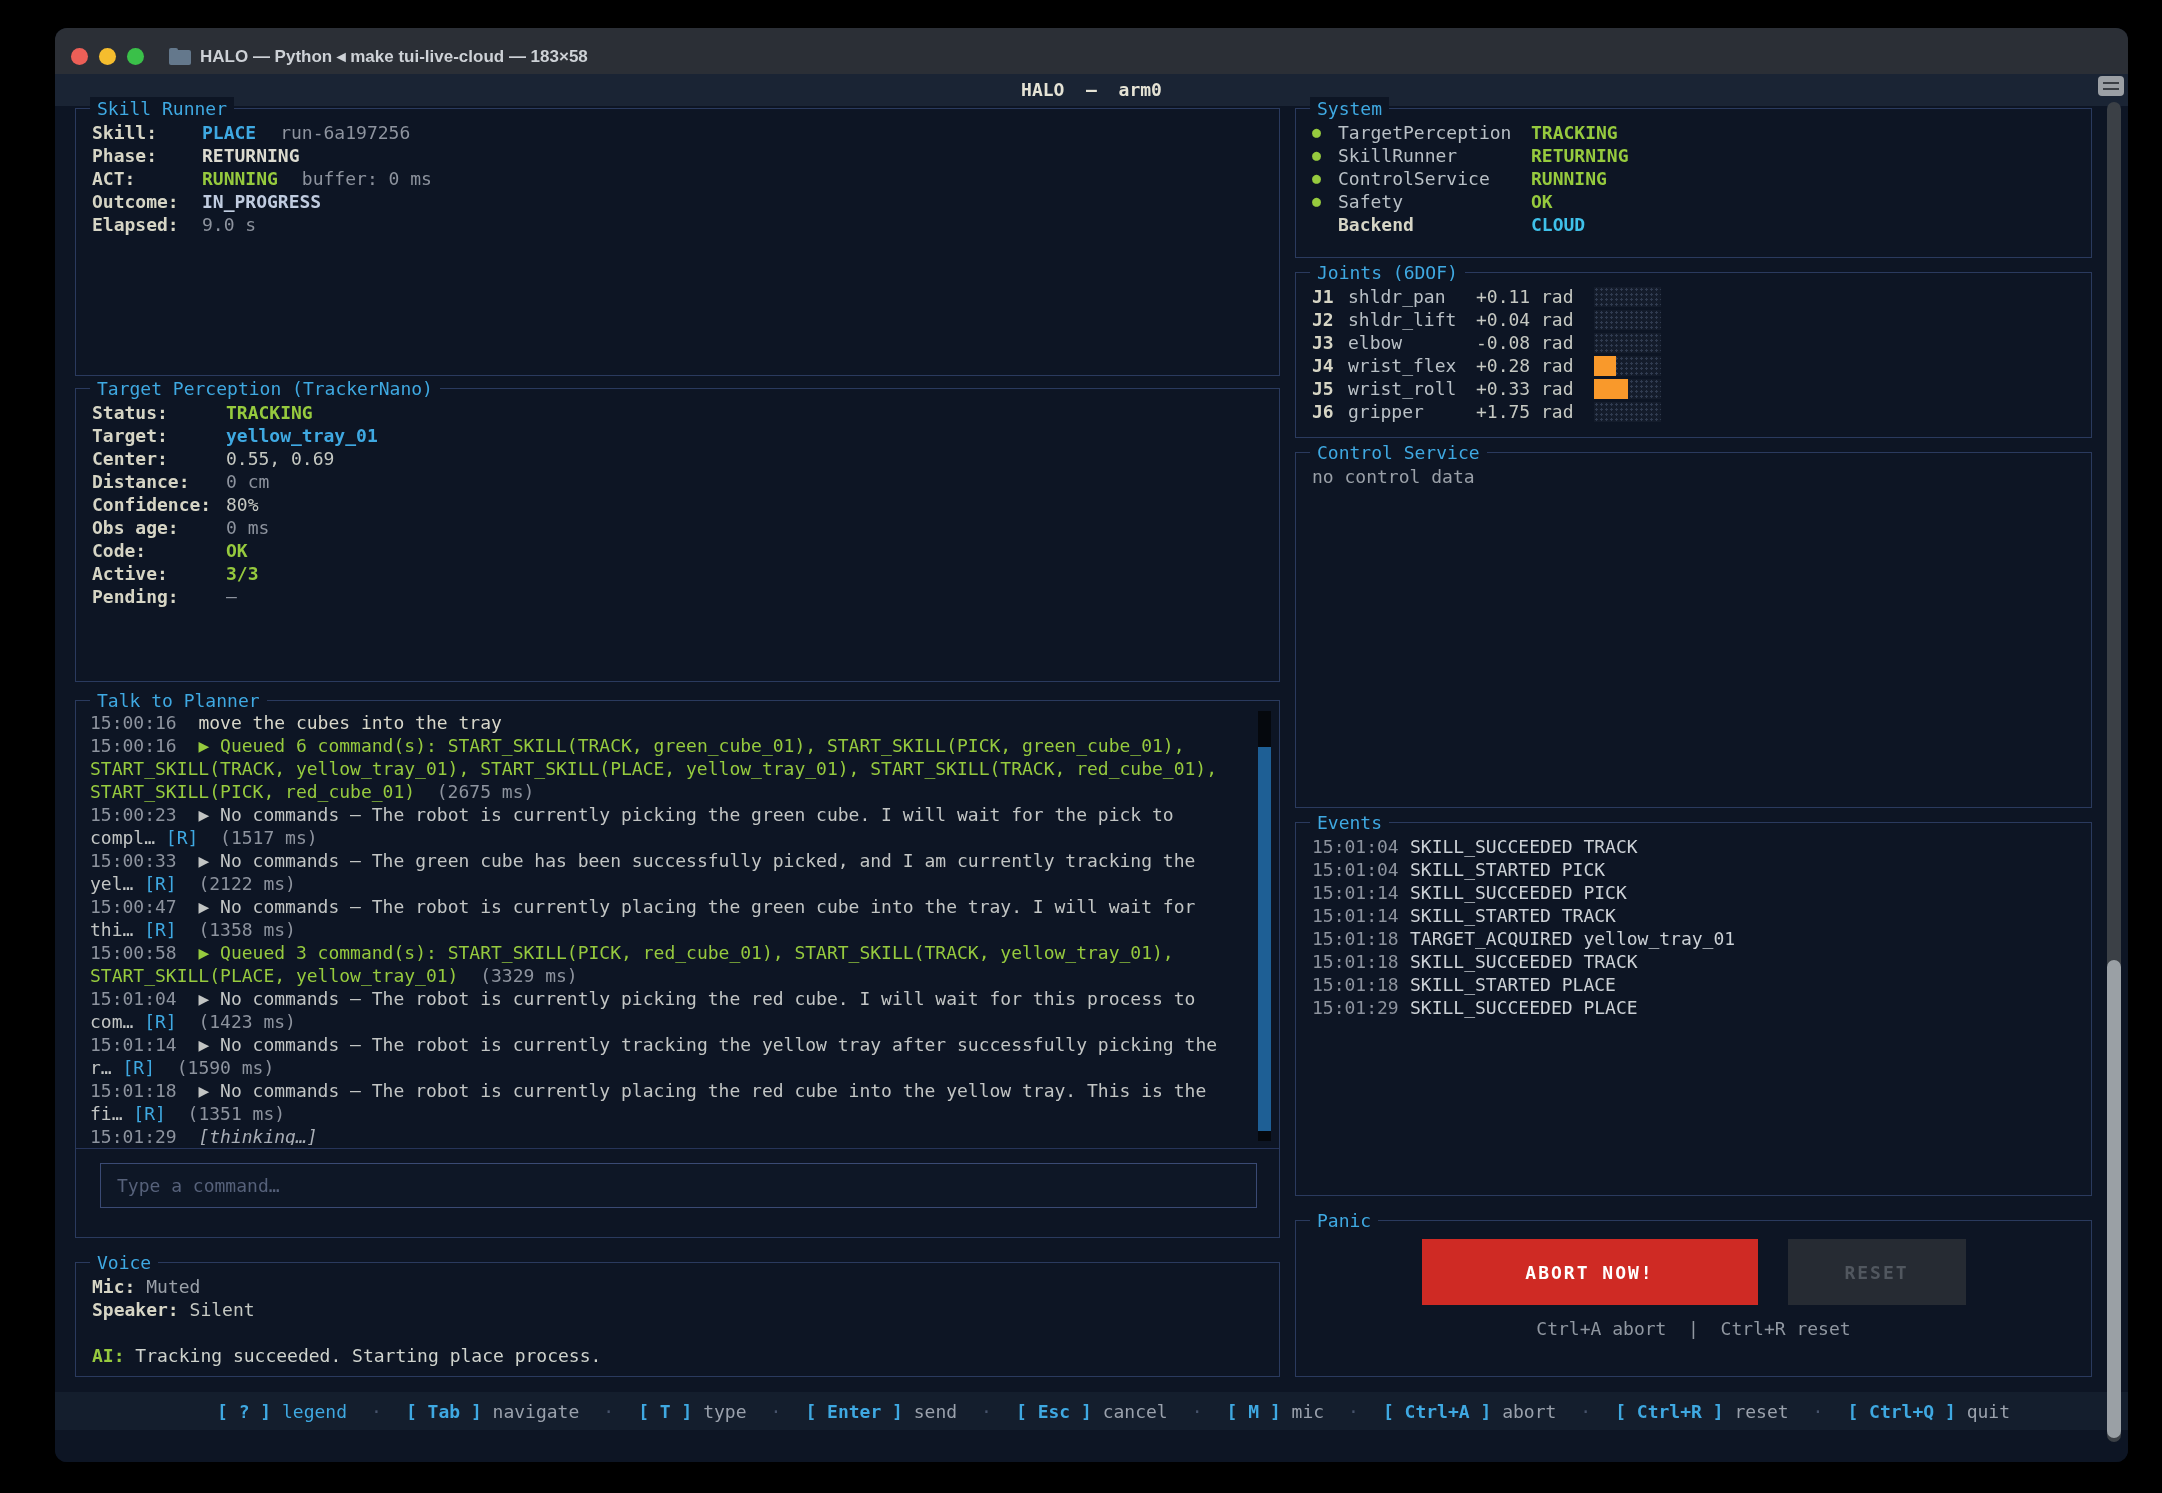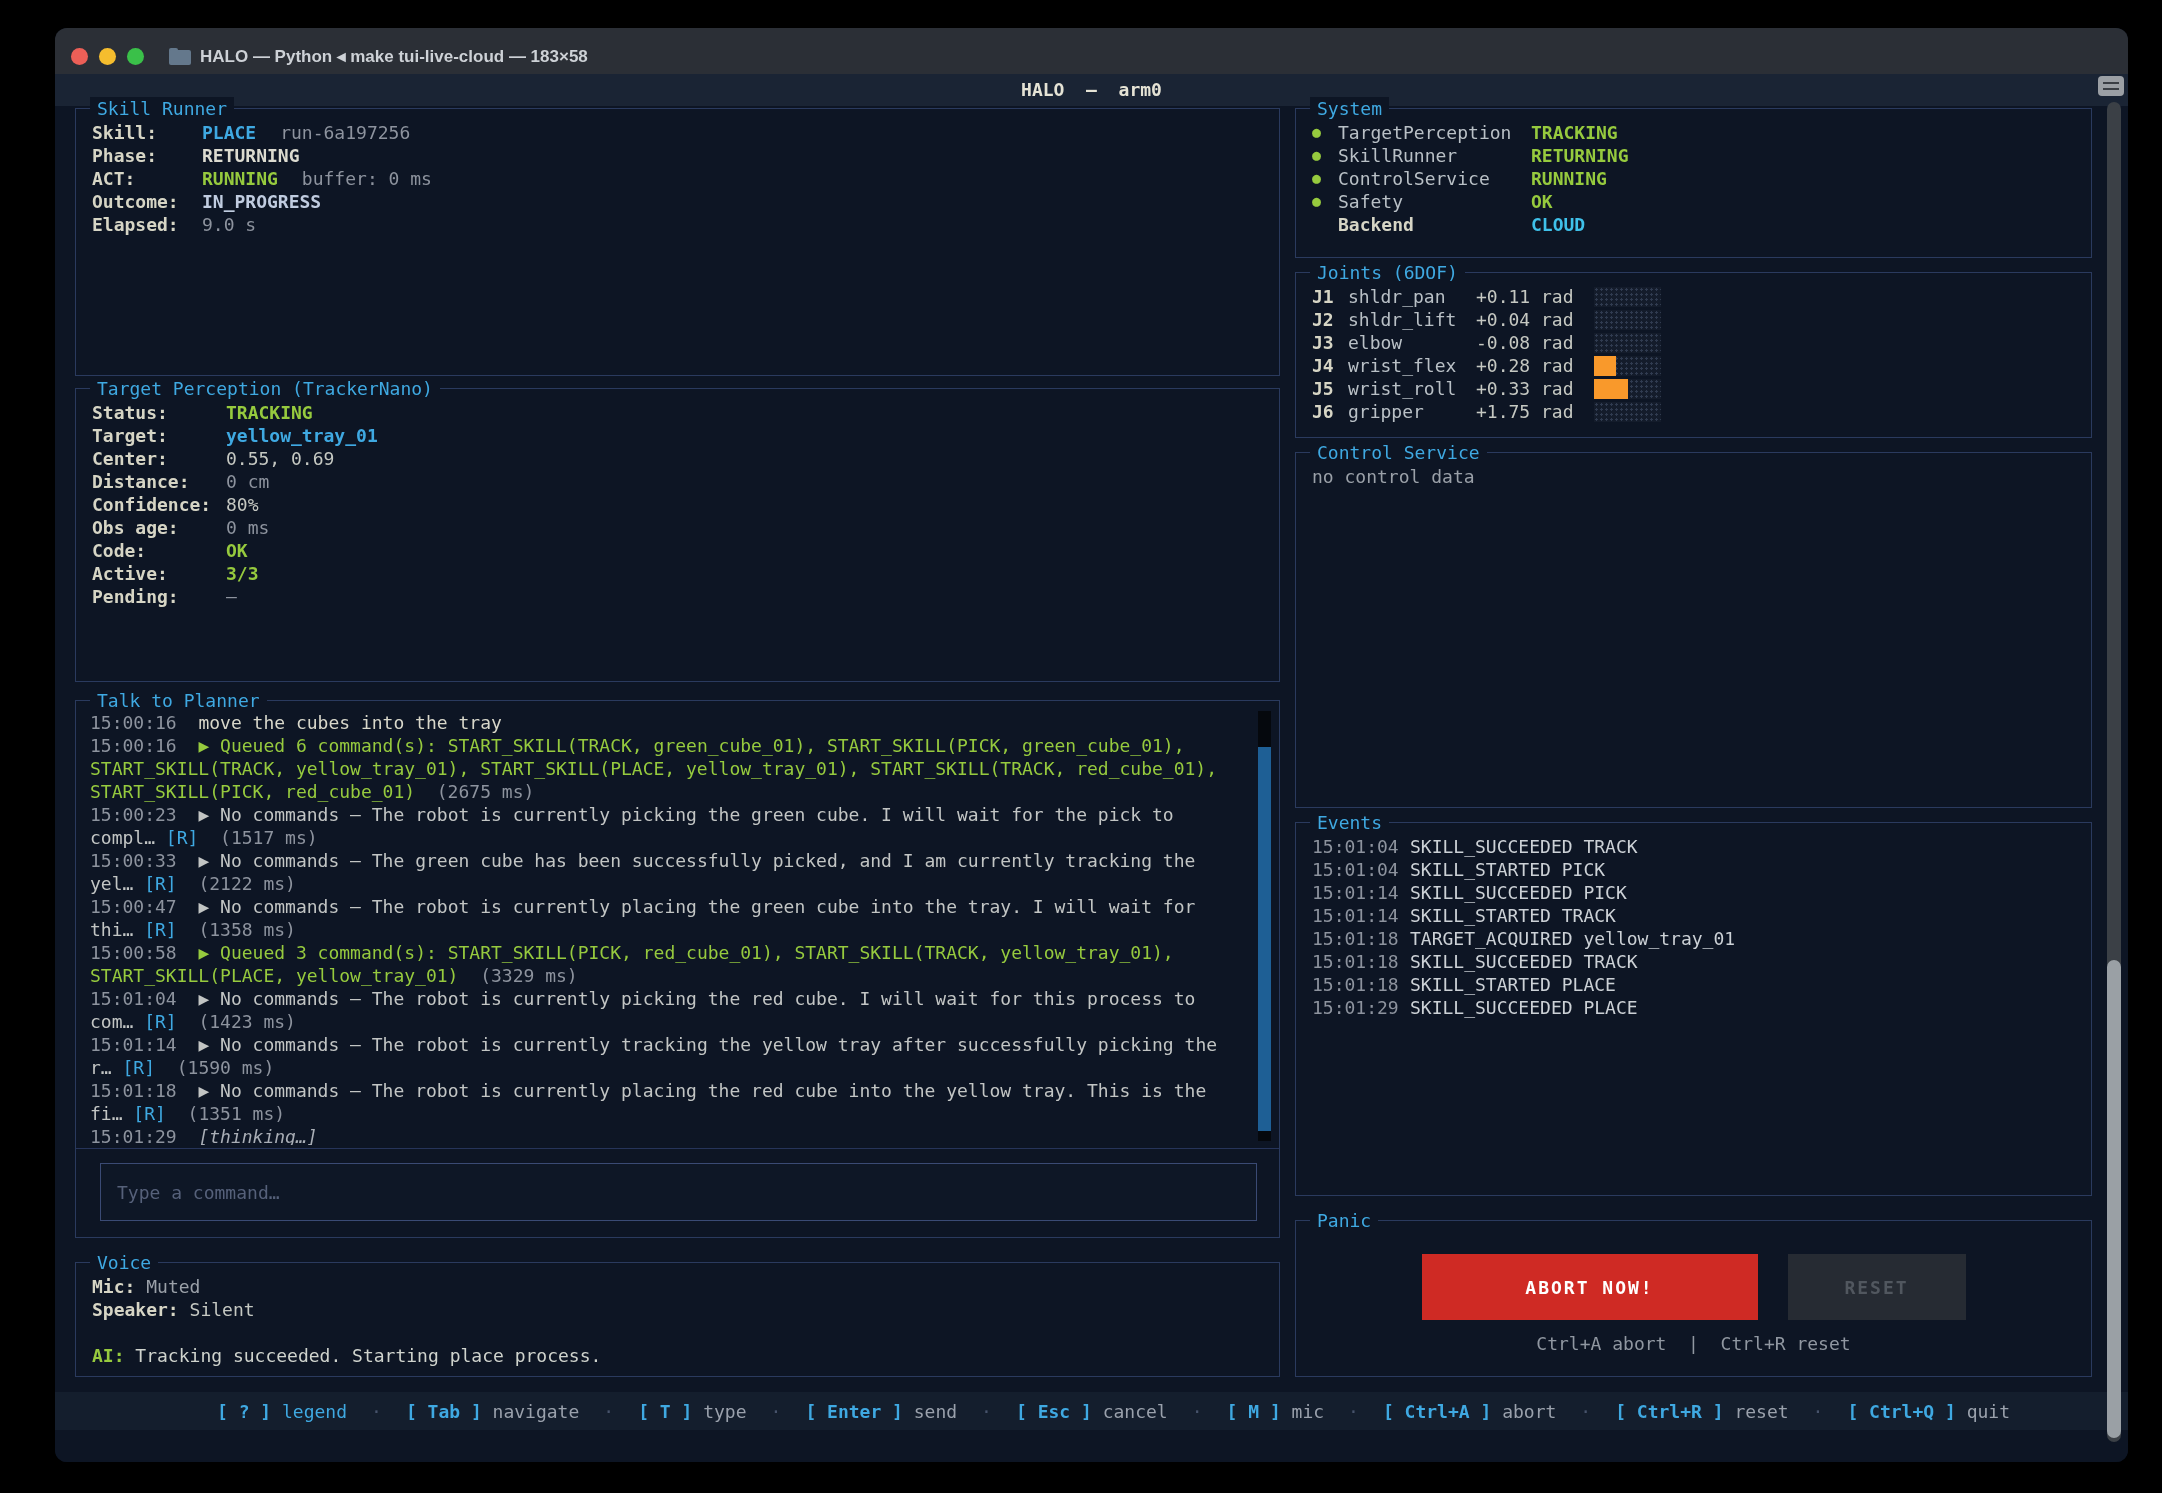--- a/index.html
+++ b/index.html
@@ -71,42 +71,42 @@
   .seg-green { color:#96ca3e; }
   .seg-msg { color:#c2c5c4; }
   .seg-gray { color:#8d939e; }
   .seg-blue { color:#3fa9e2; }
   .seg-think { color:#a9aeb6; font-style:italic;margin-top:15px; }
 
   .chat-track { position:absolute; right:8px; top:10px; width:13px; height:430px; background:#05080d; }
   .chat-thumb { position:absolute; left:0; right:0; top:36px; height:384px; background:#1e5f95; }
 
   .pl-divider { position:absolute; left:0; right:0; top:447px; border-top:1px solid #26345a; }
-  .cmd-input { position:absolute; left:24px; right:22px; top:462px; height:58px;
+  .cmd-input { position:absolute; left:24px; right:22px; top:462px; height:45px;
                background:#0e1726; border:1px solid #3a4a74; color:#c5c8c2;
                font:inherit; padding:0 16px; outline:none; }
   .cmd-input::placeholder { color:#56617a; }
 
   
   .voice-line { line-height:23px; white-space:pre; }
   .vlabel { color:#d6d5c5; font-weight:bold; }
   .vgray { color:#9aa0a8; } .vlight { color:#c5c8c2; }
   .ai-label { color:#96ca3e; font-weight:bold; }
   .ai-text { color:#cfd3cd; }
 
   
   .ev { line-height:23px; display:flex; white-space:pre; }
   .et { width:98px; color:#8d939e; }
   .ex { color:#ccd1d6; }
 
   
   .empty-text { color:#9aa0a8; }
 
   
-  .panic-buttons { display:flex; justify-content:center; gap:30px; margin-top:33px; }
+  .panic-buttons { display:flex; justify-content:center; gap:30px; margin-top:18px; }
   .btn-abort { width:336px; height:66px; background:#cf2a24; border:none; color:#ffffff;
                font:inherit; font-weight:bold; letter-spacing:2px; cursor:pointer; }
   .btn-reset { width:178px; height:66px; background:#262b33; border:none; color:#51575f;
                font:inherit; font-weight:bold; letter-spacing:2px; cursor:pointer; }
   .panic-hint { text-align:center; margin-top:12px; color:#9097a1; white-space:pre; }
 
   
   .statusbar { position:absolute; left:0; top:1318px; width:2073px; height:38px; background:#141e2d;
                display:flex; align-items:center; justify-content:center;padding-left:44px; }
   .sb-item { white-space:pre; margin:0 14px; }

